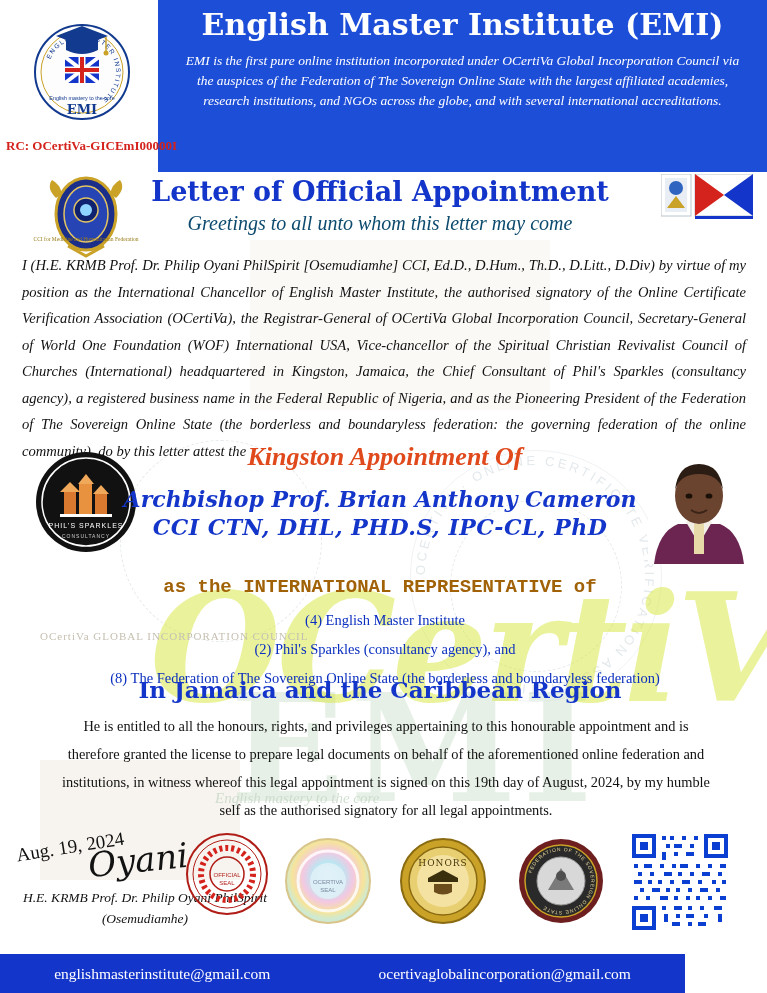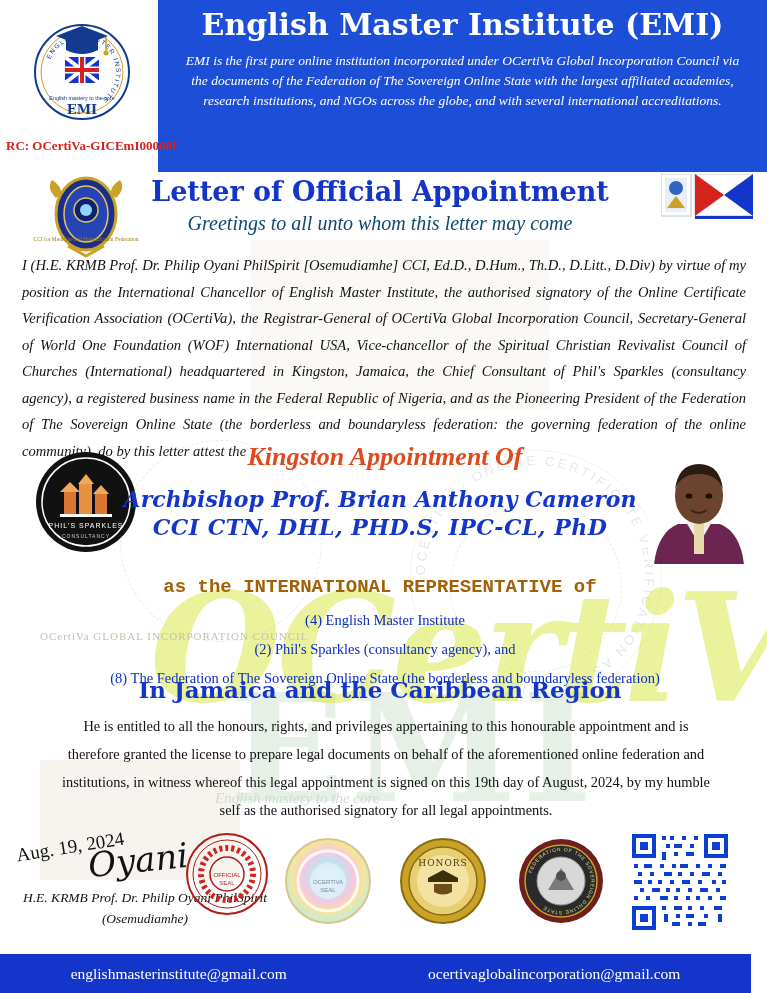--- a/index.html
+++ b/index.html
@@ -415,21 +415,21 @@
     color: #111;
     white-space: nowrap;
     z-index: 3;
   }
 
   
   .footer {
     position: absolute;
     left: 0;
     bottom: 0;
-    width: 751px;
+    width: 685px;
     height: 39px;
     background: #1435c9;
     color: #fff;
     display: flex;
     align-items: center;
     justify-content: space-around;
     font-family: "Liberation Serif", serif;
     font-size: 15.5px;
     z-index: 5;
   }
@@ -453,21 +453,21 @@
     </text>
   </svg>
   <div class="wm-emi">EMI</div>
   <div class="wm-sub">English mastery to the core</div>
   <div class="wm-ocertiva">OCertiVa</div>
   <div class="wm-ocertiva-gl">OCertiVa GLOBAL INCORPORATION COUNCIL</div>
 </div>
 
 <div class="header-band">
   <div class="inst-title">English Master Institute (EMI)</div>
-  <div class="inst-blurb">EMI is the first pure online institution incorporated under OCertiVa Global Incorporation Council via the documents of the Federation of The Sovereign Online State with the largest affiliated academies, research institutions, and NGOs across the globe, and with several international accreditations.</div>
+  <div class="inst-blurb">EMI is the first pure online institution incorporated under OCertiVa Global Incorporation Council via the auspices of the Federation of The Sovereign Online State with the largest affiliated academies, research institutions, and NGOs across the globe, and with several international accreditations.</div>
 </div>
 
 <svg class="crest" viewBox="0 0 132 120">
   <circle cx="66" cy="58" r="47" fill="#ffffff" stroke="#123a8f" stroke-width="2"></circle>
   <circle cx="66" cy="58" r="41" fill="#fdfdfd" stroke="#c9a227" stroke-width="1"></circle>
   <defs>
     <path id="crestRing" d="M66,58 m-34,0 a34,34 0 1,1 68,0 a34,34 0 1,1 -68,0"></path>
   </defs>
   <text font-family="Liberation Sans, sans-serif" font-size="6.5" fill="#123a8f" letter-spacing="1.4">
     <textPath href="#crestRing" startOffset="6%">ENGLISH MASTER INSTITUTE</textPath>

